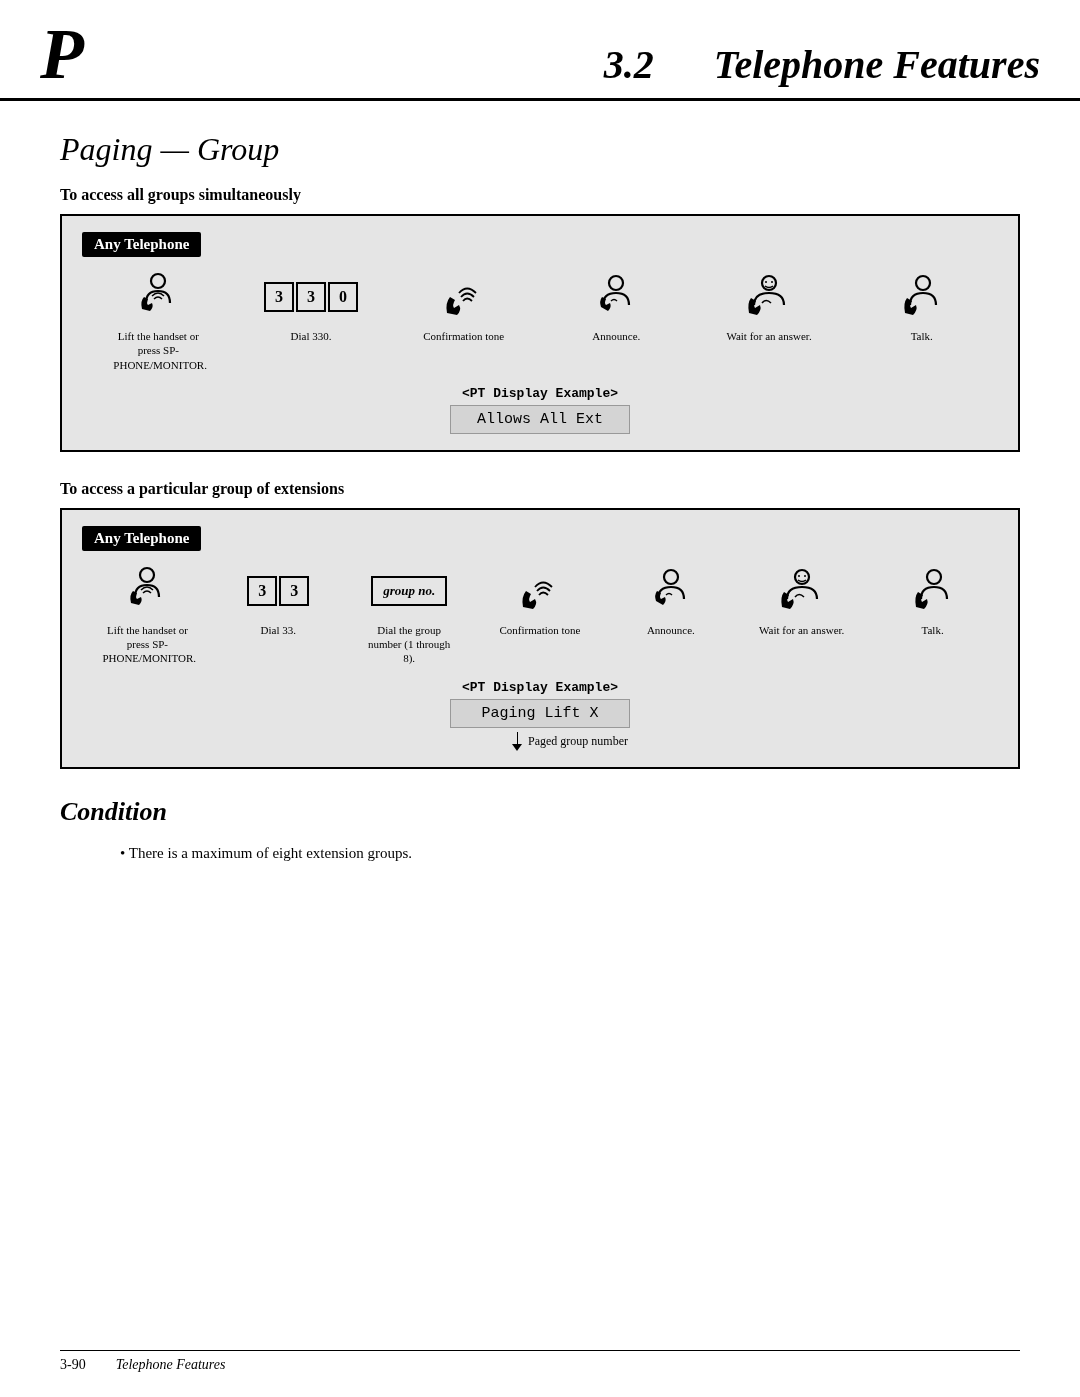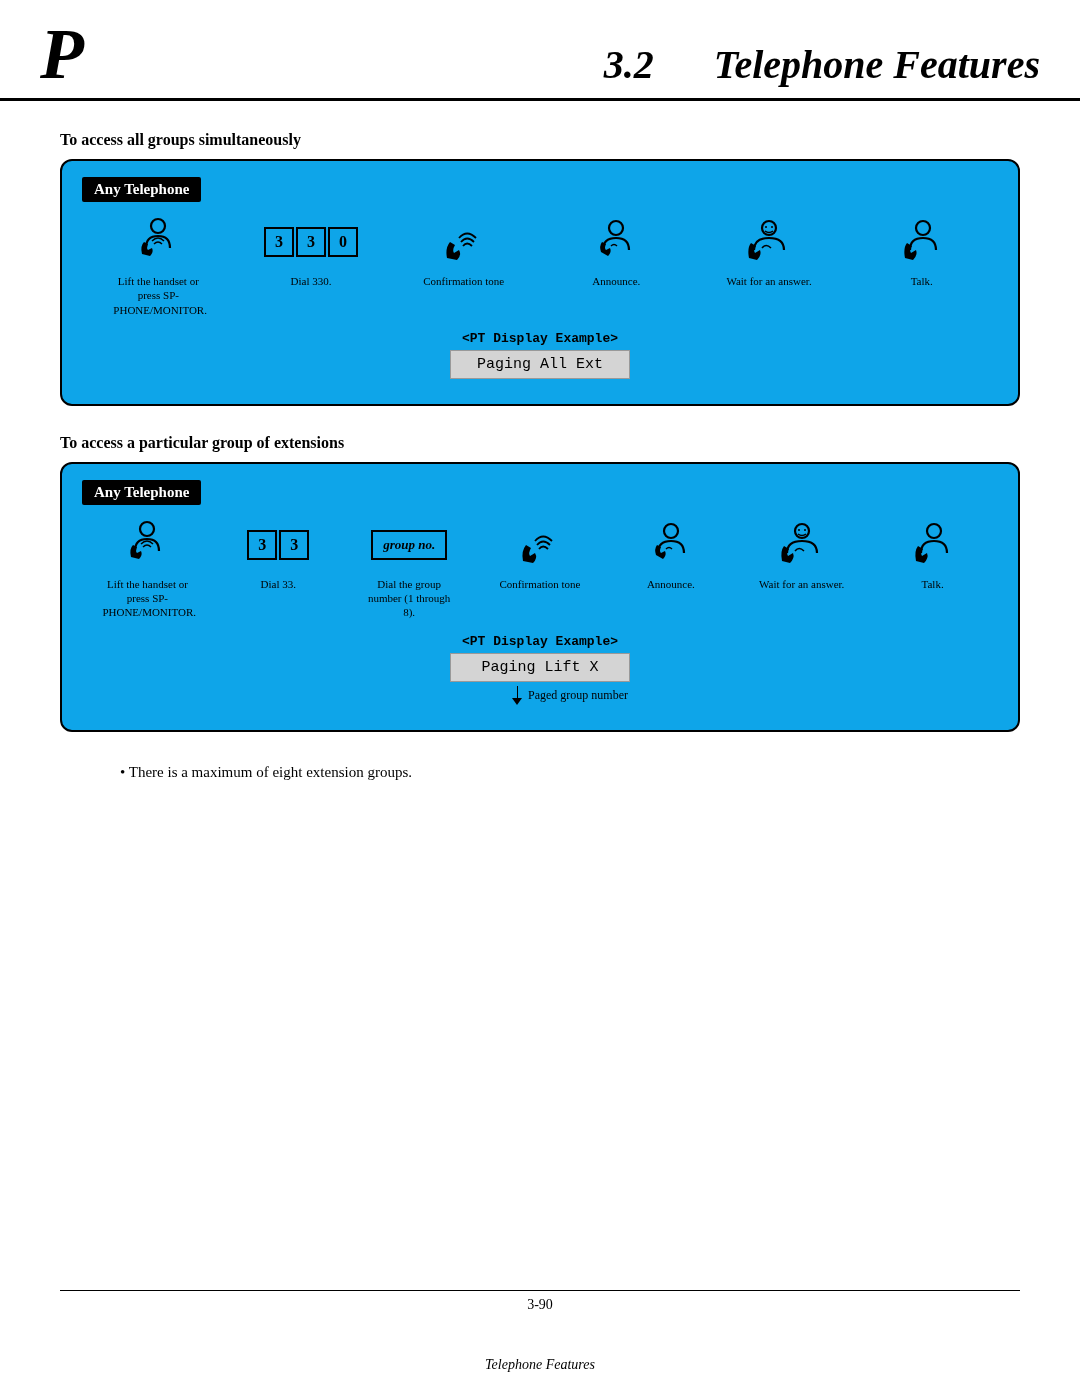--- a/index.html
+++ b/index.html
@@ -58,24 +58,24 @@
     
     .sub-heading {
       font-size: 16px;
       font-weight: bold;
       margin-bottom: 10px;
     }
 
     
     .feature-box {
       border: 2px solid #000;
-      border-radius: 12px;
-      padding: 16px 20px 25px 20px;
+      border-radius: 0;
+      padding: 16px 20px 16px 20px;
       margin-bottom: 28px;
-      background: #0ea5e9;
+      background: #e5e5e5;
     }
 
     .box-header {
       background: #000;
       color: #fff;
       font-size: 15px;
       font-weight: bold;
       padding: 4px 12px;
       display: inline-block;
       margin-bottom: 14px;
@@ -190,22 +190,21 @@
     
     .footer {
       position: absolute;
       bottom: 24px;
       left: 60px;
       right: 60px;
       border-top: 1px solid #000;
       padding-top: 6px;
       display: flex;
       align-items: center;
-      gap: 44px;
-      flex-direction: column;
+      gap: 30px;
     }
     .footer-num {
       font-size: 14px;
     }
     .footer-title {
       font-size: 14px;
       font-style: italic;
     }
   </style>
 </head>
@@ -213,20 +212,21 @@
 
 <div class="header">
   <span class="header-p">P</span>
   <span class="header-title">
     <span>3.2</span>&nbsp;&nbsp;&nbsp;&nbsp;&nbsp;&nbsp;<span>Telephone Features</span>
   </span>
 </div>
 
 <div class="page-content">
 
+  <h1 class="section-title">Paging — Group</h1>
 
 
   <p class="sub-heading">To access all groups simultaneously</p>
 
   <div class="feature-box">
     <div class="box-header">Any Telephone</div>
 
     <div class="steps-row">
 
       <div class="step">
@@ -314,21 +314,21 @@
           </svg>
         </div>
         <div class="step-label">Talk.</div>
       </div>
 
     </div>
 
     
     <div class="pt-display-area">
       <div class="pt-display-label">&lt;PT Display Example&gt;</div>
-      <div class="pt-display-box">Paging All Ext</div>
+      <div class="pt-display-box">Allows All Ext</div>
     </div>
   </div>
 
   <p class="sub-heading">To access a particular group of extensions</p>
 
   <div class="feature-box">
     <div class="box-header">Any Telephone</div>
 
     <div class="steps-row">
 
@@ -420,20 +420,21 @@
       <div style="display:flex; align-items:center; margin-top:4px; margin-left:60px;">
         <div style="display:flex;flex-direction:column;align-items:center;margin-right:6px;">
           <div style="width:1px;height:12px;background:#000;"></div>
           <div style="width:0;height:0;border-left:5px solid transparent;border-right:5px solid transparent;border-top:7px solid #000;"></div>
         </div>
         <span style="font-size:12px;">Paged group number</span>
       </div>
     </div>
   </div>
 
+  <h2 class="condition-title">Condition</h2>
   <p class="condition-item">There is a maximum of eight extension groups.</p>
 
 </div>
 
 <div class="footer">
   <span class="footer-num">3-90</span>
   <span class="footer-title">Telephone Features</span>
 </div>
 
 </body></html>

